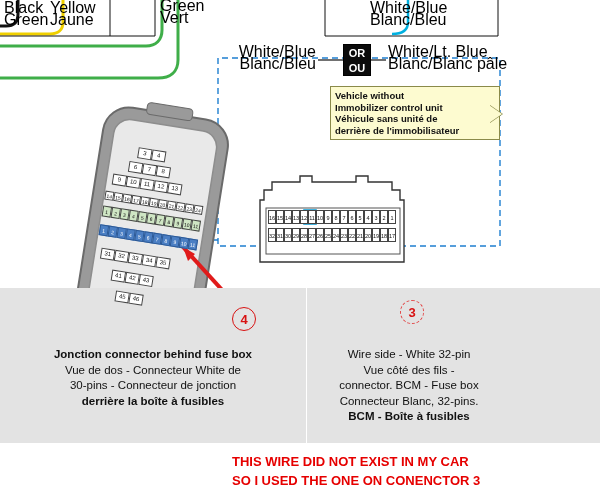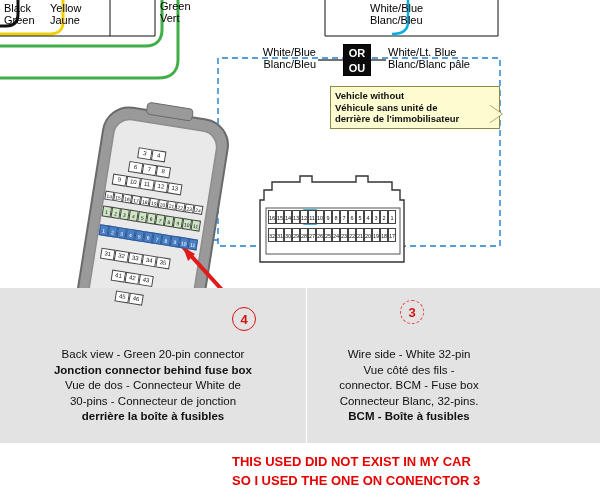--- a/index.html
+++ b/index.html
@@ -6,21 +6,21 @@
   body {
     width:600px; height:501px;
     background:#ffffff;
     font-family:"Liberation Sans", sans-serif;
     position:relative;
     overflow:hidden;
   }
   #root { position:absolute; left:0; top:0; width:600px; height:501px; }
 
   
-  .toplabel { position:absolute; font-size:11px; line-height:12px; color:#000; }
+  .toplabel { position:absolute; font-size:16px; line-height:12px; color:#000; }
 
   
   .greyband {
     position:absolute; left:0; top:288px; width:600px; height:155px;
     background:#e3e3e3;
   }
   .panel-divider {
     position:absolute; top:288px; left:306px; width:1px; height:155px;
     background:#ffffff;
   }
@@ -166,20 +166,21 @@
     <div>Blanc/Blanc pâle</div>
   </div>
 
   <div class="orbox">
     <div>OR</div>
     <div>OU</div>
   </div>
 
   <div class="note">
     <div><b>Vehicle without</b></div>
+    <div><b>Immobilizer control unit</b></div>
     <div><b>Véhicule sans unité de</b></div>
     <div><b>derrière de l'immobilisateur</b></div>
   </div>
   <div class="note-tail"></div>
 
   <div style="position:absolute; left:0; top:0; width:600px; height:501px; transform:rotate(9deg); transform-origin:150px 230px;">
 
     <div class="pinrow" style="left:126px; top:150px;">
       <span class="pin" style="width:14px;height:11px;">3</span>
       <span class="pin" style="width:14px;height:11px;">4</span>
@@ -301,33 +302,32 @@
   </div>
 
   <div class="circlenum solid" style="left:232px; top:307px;">
     <span>4</span>
   </div>
   <div class="circlenum dashed" style="left:400px; top:300px;">
     <span>3</span>
   </div>
 
   <div class="caption" style="left:10px; top:347px; width:286px;">
-    <div>Back view - Green 20-pin connector</div>
     <div><b>Jonction connector behind fuse box</b></div>
     <div>Vue de dos - Connecteur White de</div>
     <div>30-pins - Connecteur de jonction</div>
     <div><b>derrière la boîte à fusibles</b></div>
   </div>
 
   <div class="caption" style="left:310px; top:347px; width:198px;">
     <div>Wire side - White 32-pin</div>
     <div>Vue côté des fils -</div>
     <div>connector. BCM - Fuse box</div>
     <div>Connecteur Blanc, 32-pins.</div>
     <div><b>BCM - Boîte à fusibles</b></div>
   </div>
 
   <div class="redtext">
-    <div>THIS USED DID NOT EXIST IN MY CAR</div>
+    <div>THIS WIRE DID NOT EXIST IN MY CAR</div>
     <div>SO I USED THE ONE ON CONENCTOR 3</div>
   </div>
 
 </div>
 
 </body></html>

